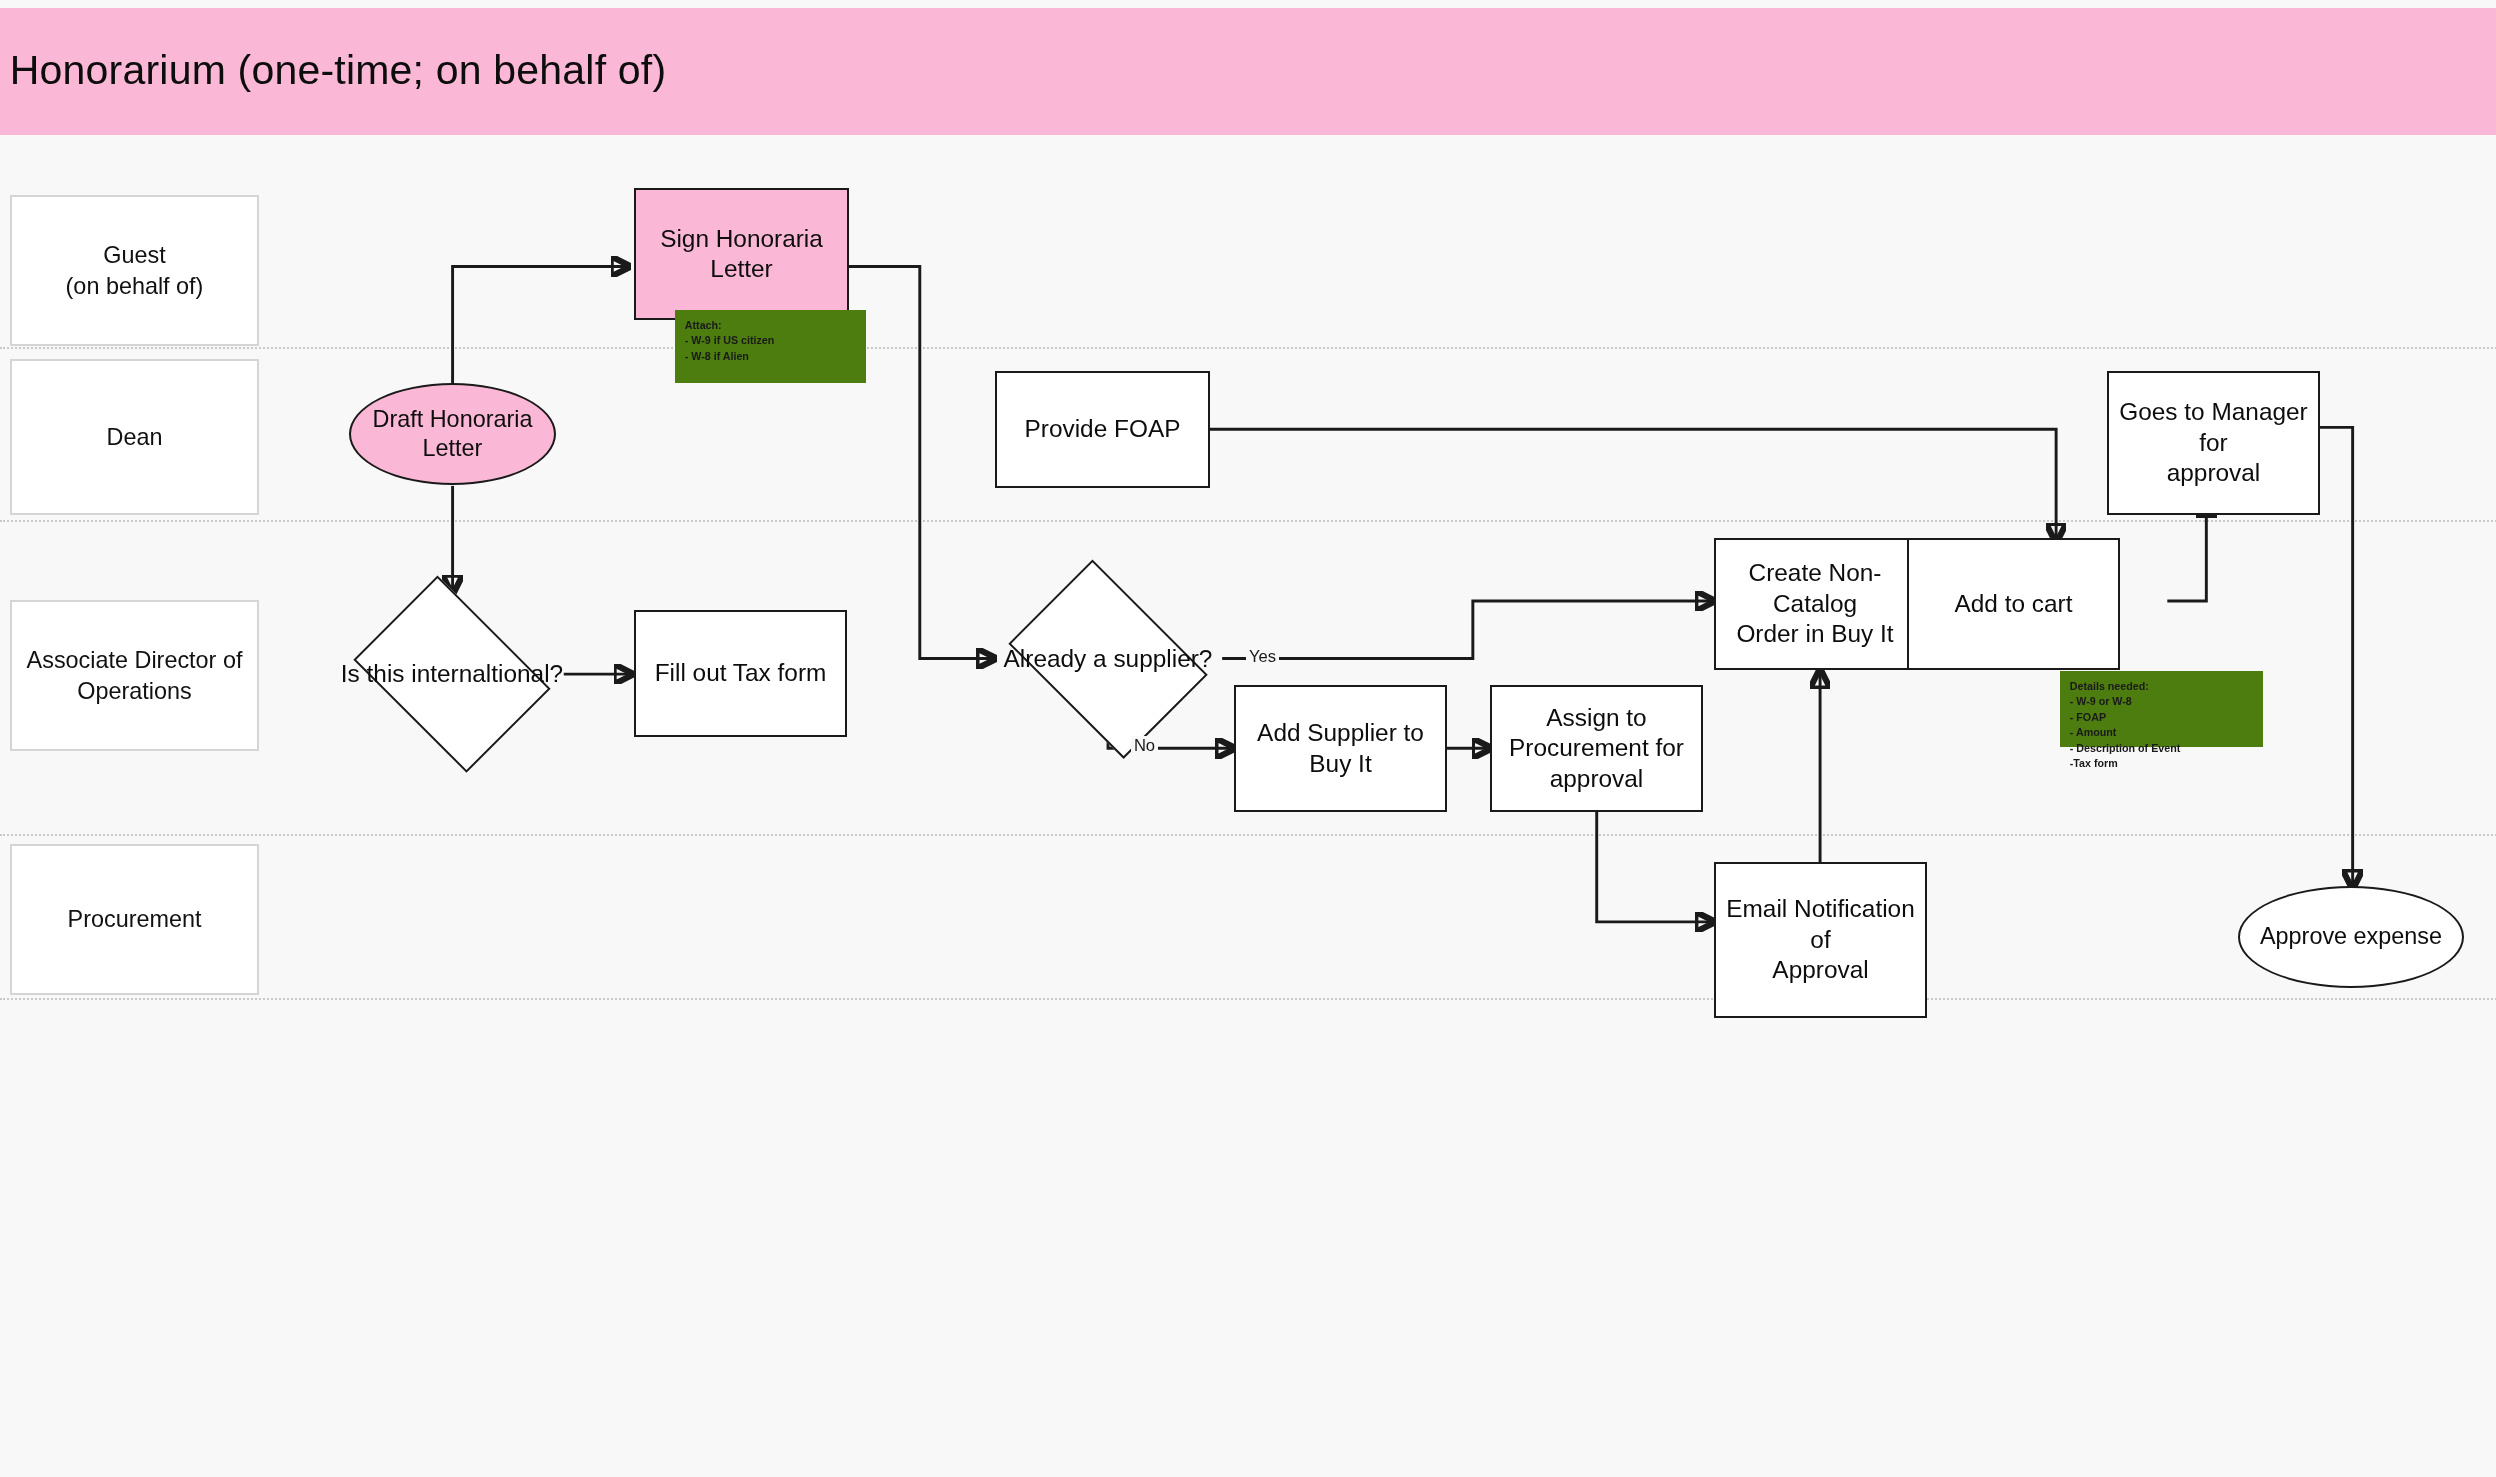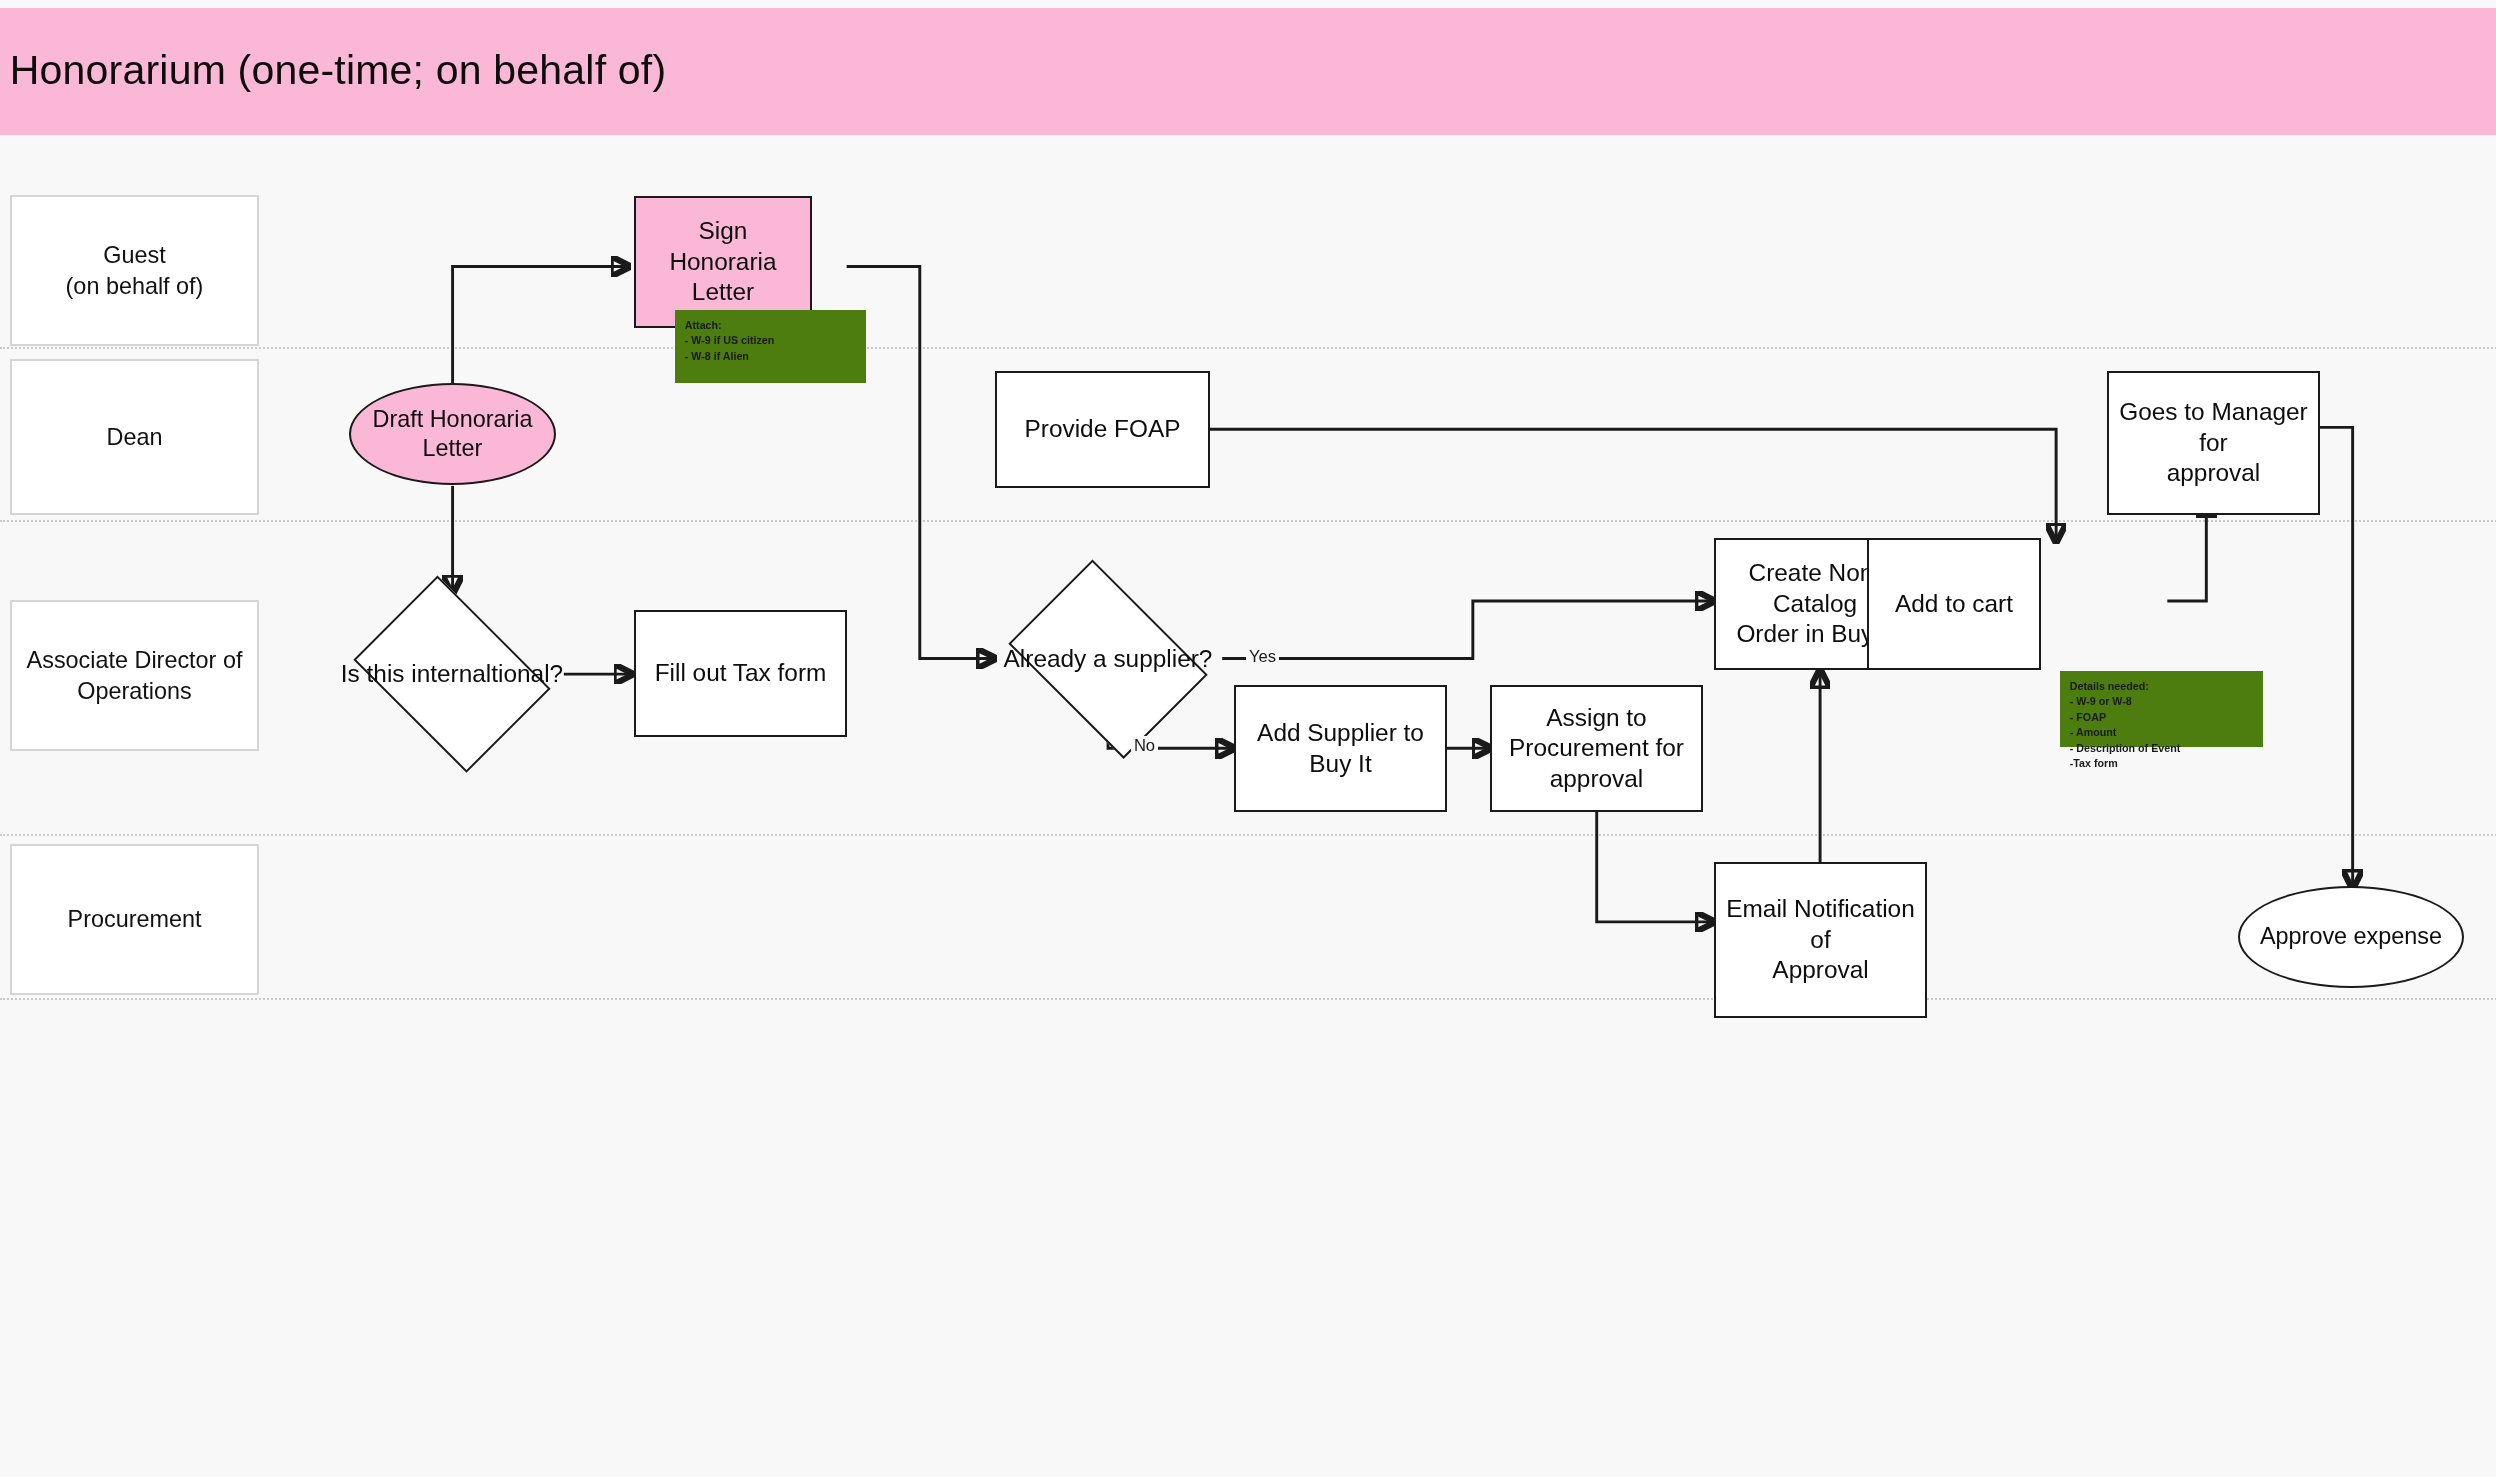--- a/index.html
+++ b/index.html
@@ -204,21 +204,21 @@
 
     <path d="M 1975 616 L 2005 616" marker-end="url(#arrow)"></path>
 
     <path d="M 1240 440 L 2108 440 L 2108 555" marker-end="url(#arrow)"></path>
 
     <path d="M 2222 616 L 2262 616 L 2262 512" marker-end="url(#arrow)"></path>
 
     <path d="M 2378 438 L 2412 438 L 2412 910" marker-end="url(#arrow)"></path>
   </svg>
 
-  <div class="node process accent" style="left:634px; top:196px; width:178px; height:132px;">Sign Honoraria Letter</div>
+  <div class="node process accent" style="left:634px; top:188px; width:215px; height:132px;">Sign Honoraria Letter</div>
 
   <div class="node terminator accent" style="left:349px; top:383px; width:207px; height:102px;">Draft Honoraria Letter</div>
 
   <div class="node process" style="left:995px; top:371px; width:215px; height:117px;">Provide FOAP</div>
 
   <div class="node process" style="left:2107px; top:371px; width:213px; height:144px; white-space:pre-line;">Goes to Manager for
 approval</div>
 
   <div class="node decision" style="left: 339px; top: 590px; width: 226px; height: 168px; white-space: pre-line;">
     <span class="dia-shape"></span>
@@ -234,21 +234,21 @@
 
   <div class="node process" style="left:1234px; top:685px; width:213px; height:127px;">Add Supplier to Buy It</div>
 
   <div class="node process" style="left:1490px; top:685px; width:213px; height:127px; white-space:pre-line;">Assign to
 Procurement for
 approval</div>
 
   <div class="node process" style="left:1714px; top:538px; width:202px; height:132px; white-space:pre-line;">Create Non-Catalog
 Order in Buy It</div>
 
-  <div class="node process" style="left:1867px; top:538px; width:174px; height:132px;">Add to cart</div>
+  <div class="node process" style="left:1907px; top:538px; width:213px; height:132px;">Add to cart</div>
 
   <div class="node process" style="left:1714px; top:862px; width:213px; height:156px; white-space:pre-line;">Email Notification of
 Approval</div>
 
   <div class="node terminator" style="left:2238px; top:886px; width:226px; height:102px;">Approve expense</div>
 
   <div class="note" style="left:675px; top:310px; width:191px; height:73px;">Attach:
 - W-9 if US citizen
 - W-8 if Alien</div>
 

